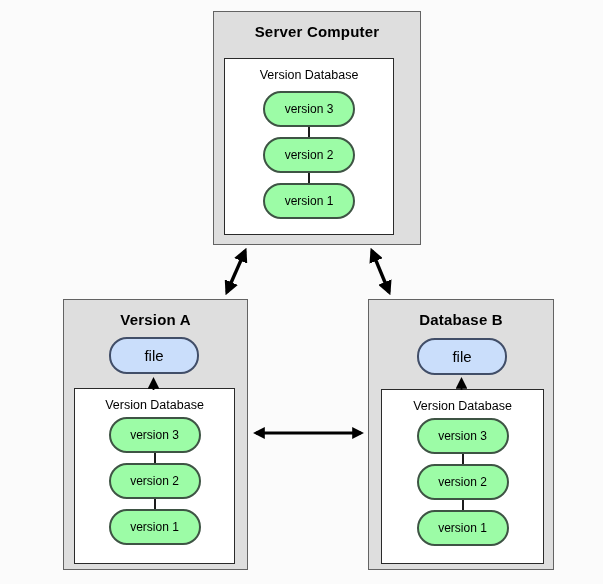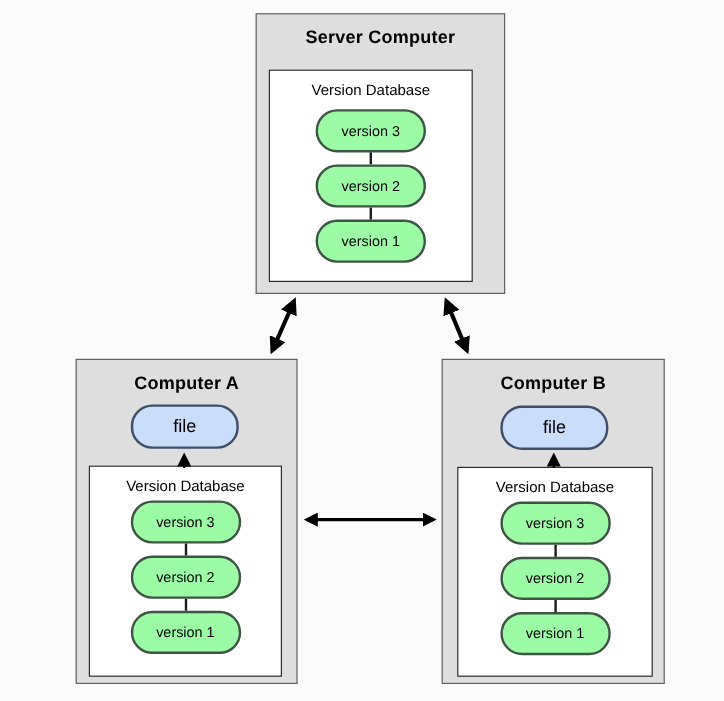--- a/index.html
+++ b/index.html
@@ -112,34 +112,34 @@
       <div class="vdb-title">Version Database</div>
       <div class="pill version-pill">version 3</div>
       <div class="connector"></div>
       <div class="pill version-pill">version 2</div>
       <div class="connector"></div>
       <div class="pill version-pill">version 1</div>
     </div>
   </div>
 
   <div class="machine-box computer-a">
-    <div class="machine-title">Computer A</div>
+    <div class="machine-title">Version A</div>
     <div class="pill file-pill">file</div>
     <div class="vdb">
       <div class="vdb-title">Version Database</div>
       <div class="pill version-pill">version 3</div>
       <div class="connector"></div>
       <div class="pill version-pill">version 2</div>
       <div class="connector"></div>
       <div class="pill version-pill">version 1</div>
     </div>
   </div>
 
   <div class="machine-box computer-b">
-    <div class="machine-title">Computer B</div>
+    <div class="machine-title">Database B</div>
     <div class="pill file-pill">file</div>
     <div class="vdb">
       <div class="vdb-title">Version Database</div>
       <div class="pill version-pill">version 3</div>
       <div class="connector"></div>
       <div class="pill version-pill">version 2</div>
       <div class="connector"></div>
       <div class="pill version-pill">version 1</div>
     </div>
   </div>

